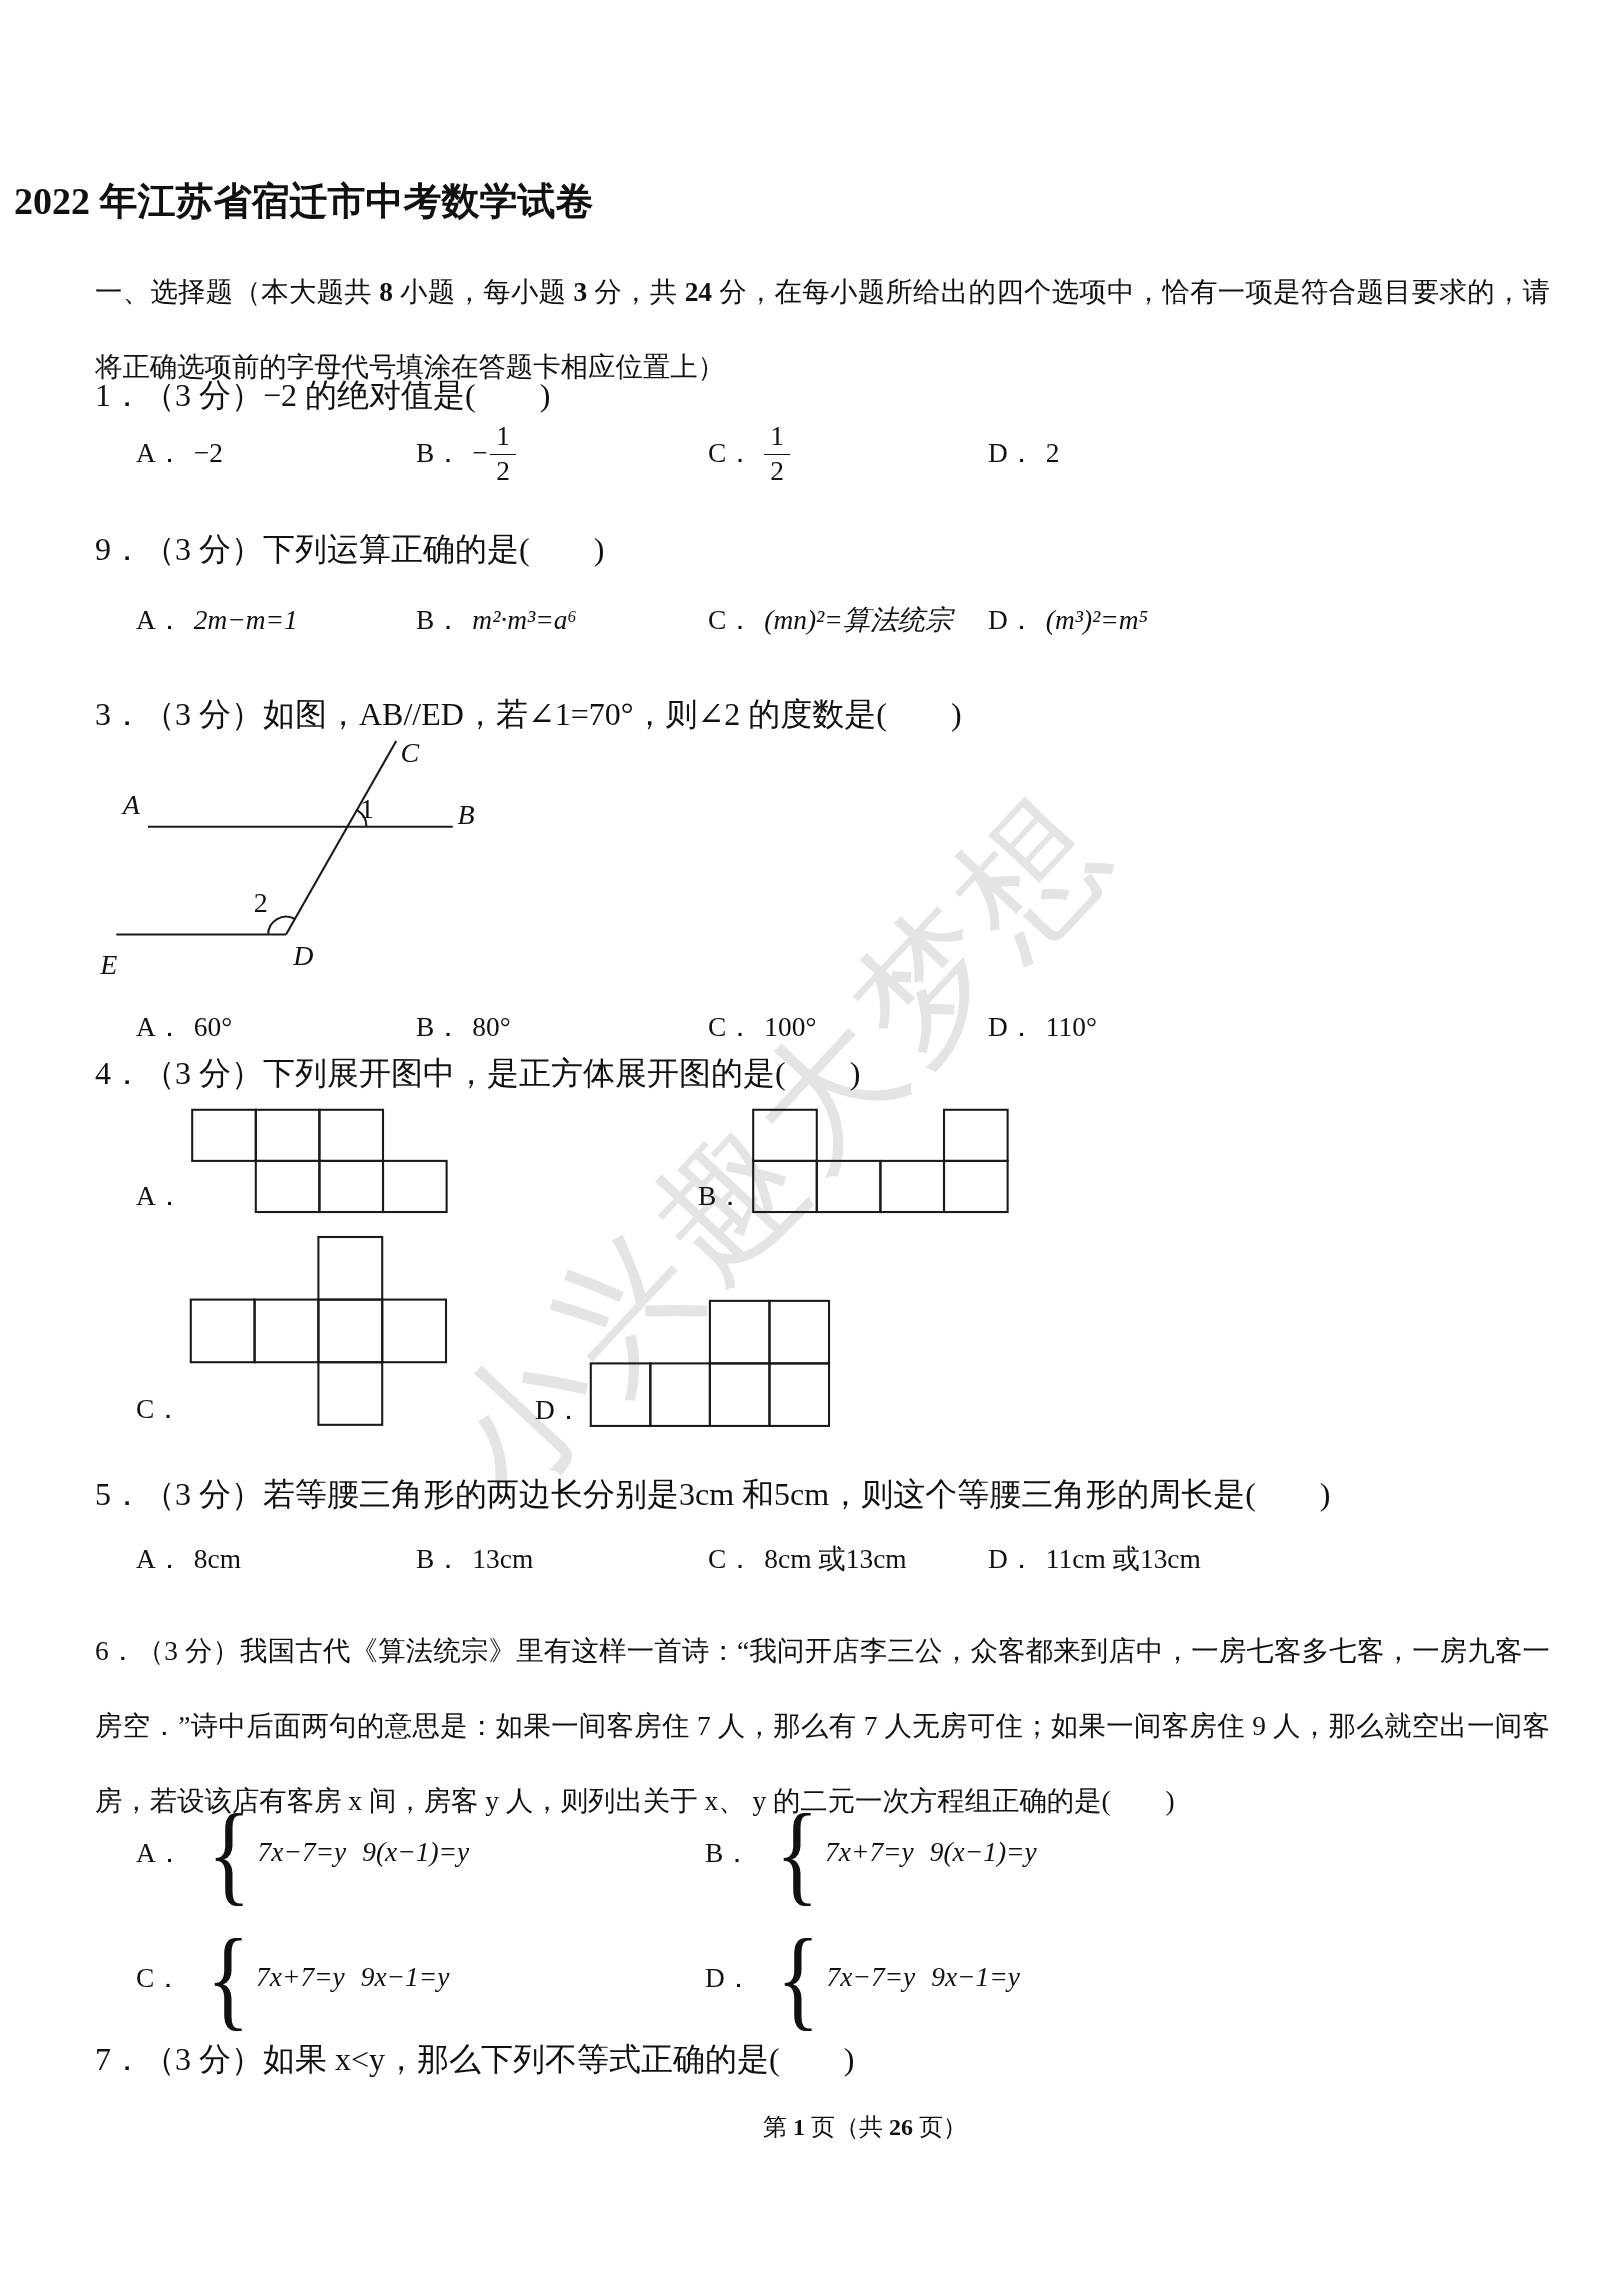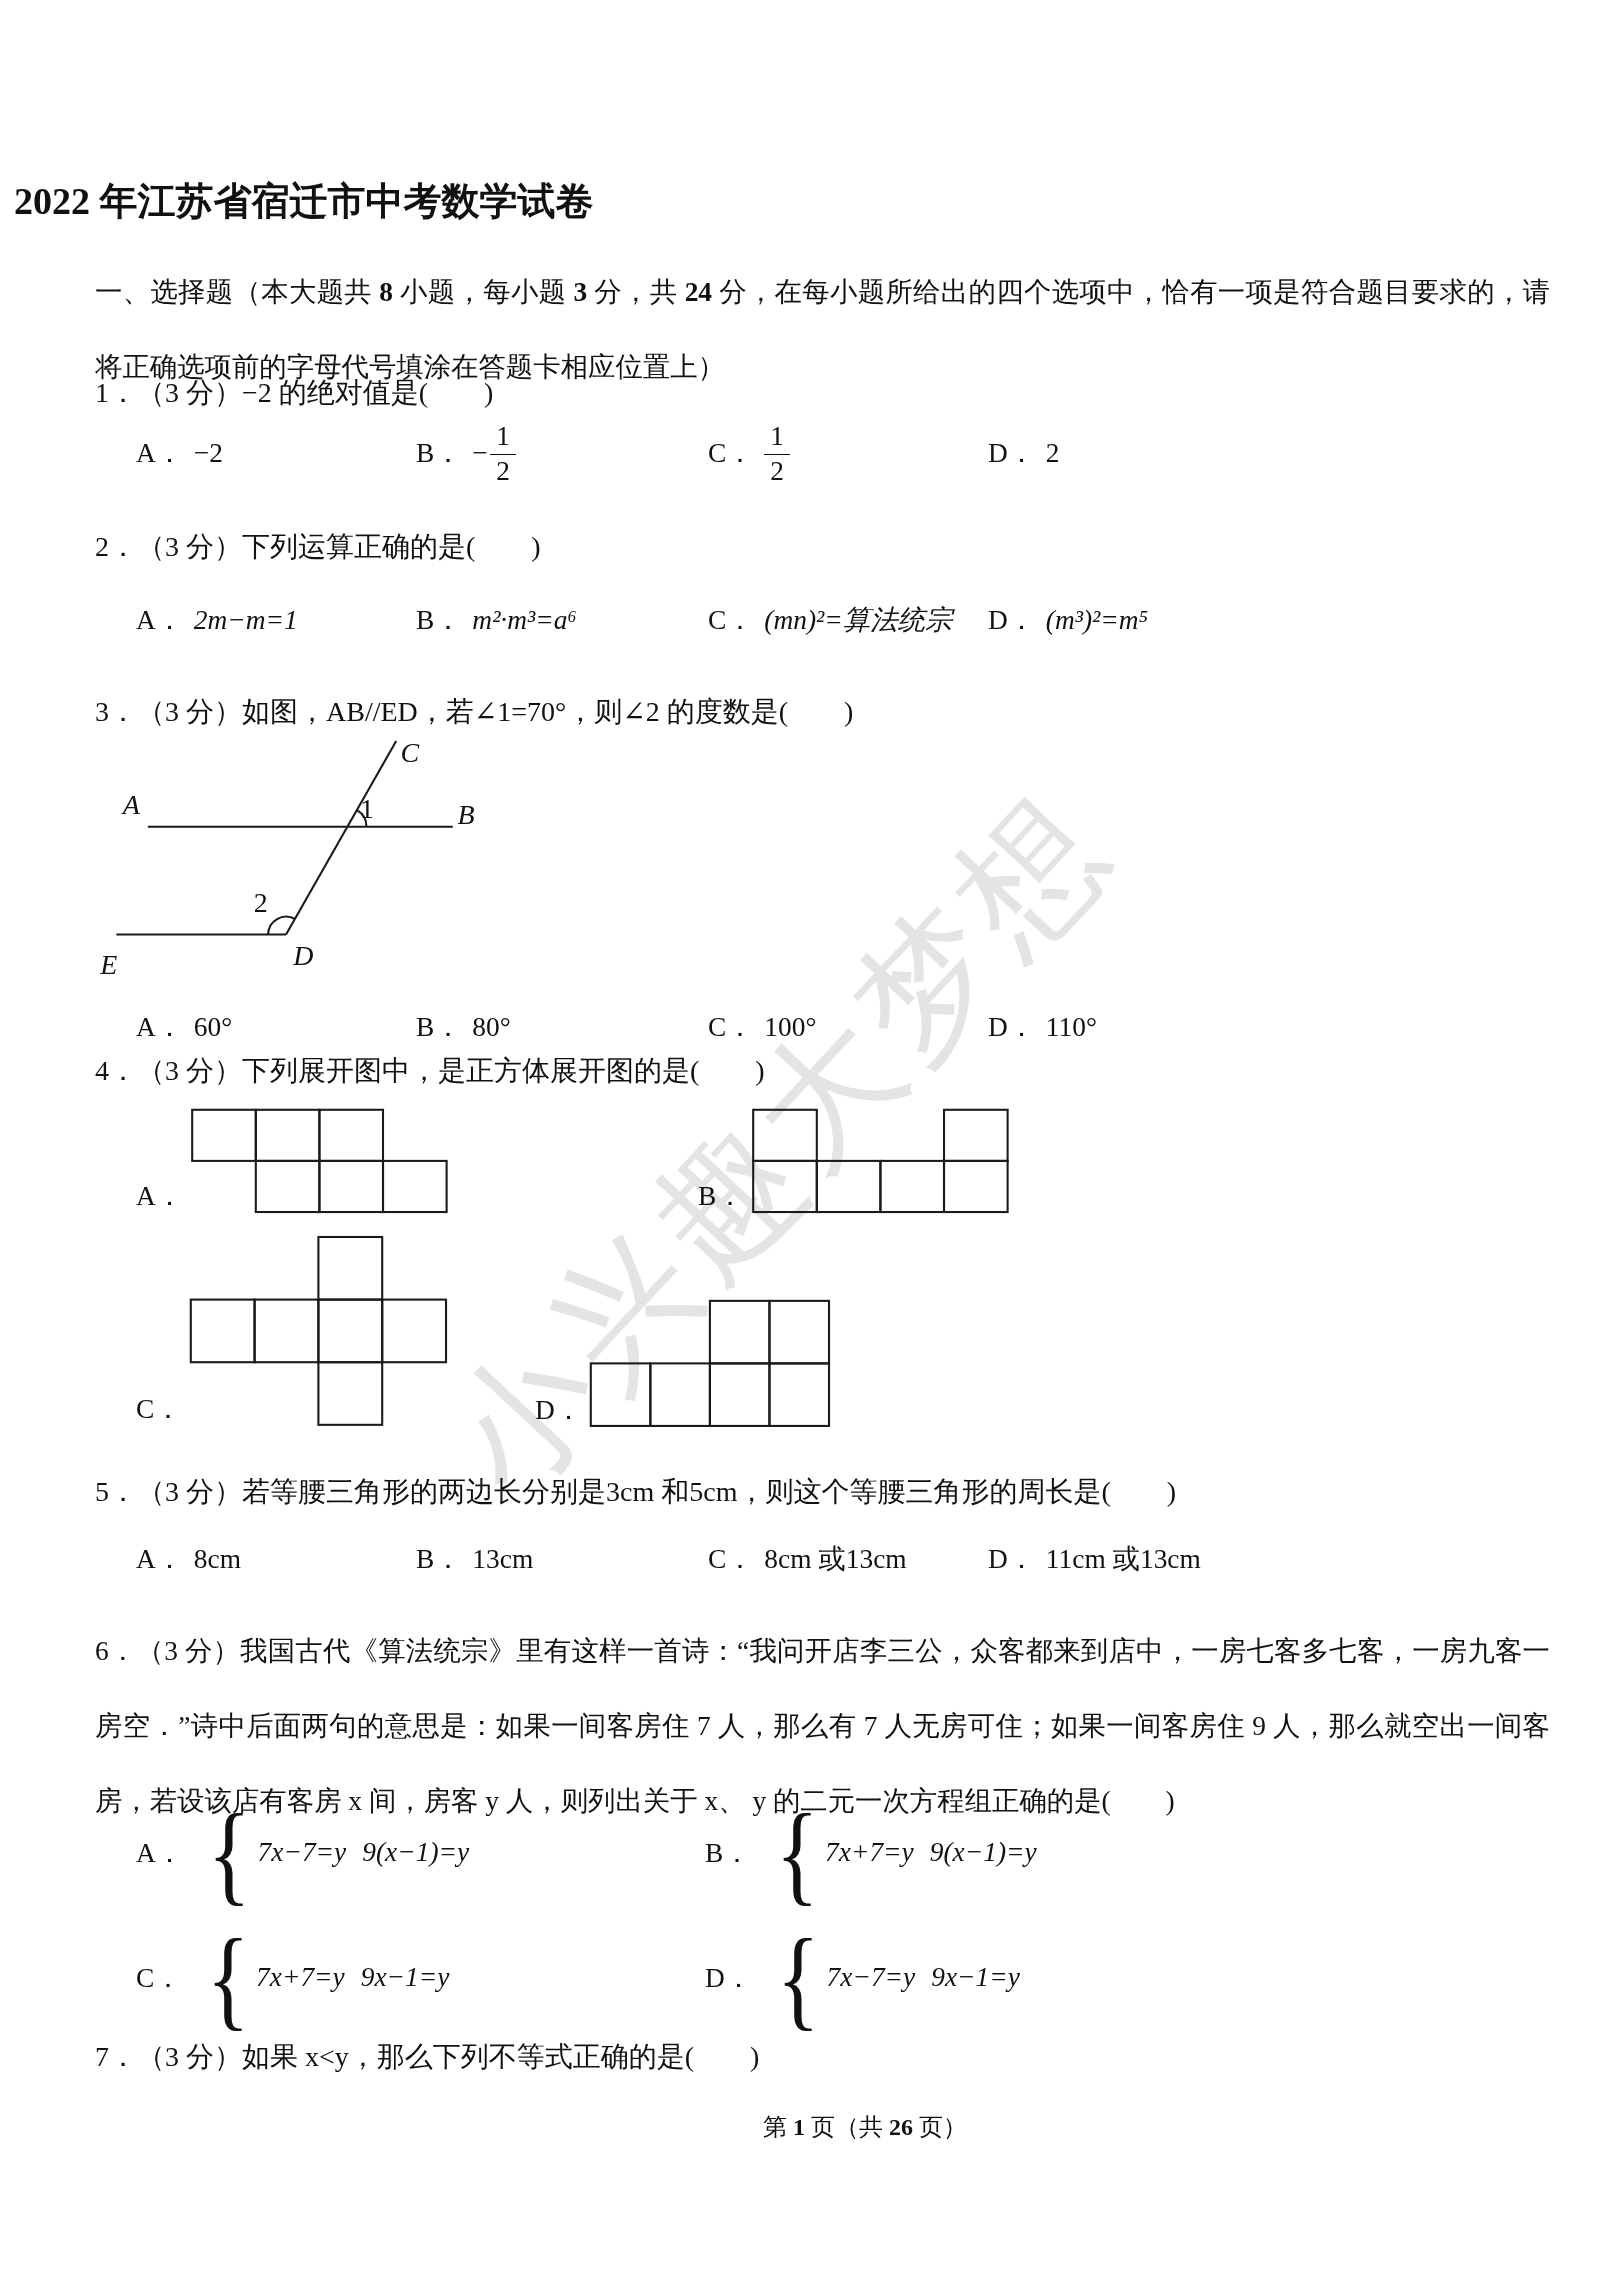--- a/index.html
+++ b/index.html
@@ -6,21 +6,21 @@
   .page{position:relative;width:1624px;height:2295px;background:#fff;overflow:hidden;
         font-family:"Liberation Serif","DejaVu Serif",serif;color:#111;}
   .page > *{z-index:1;}
   .watermark{position:absolute;left:781px;top:1145px;z-index:0;
              transform:translate(-50%,-50%) rotate(-47deg);
              font-size:140px;letter-spacing:8.3px;color:#e4e4e4;white-space:nowrap;}
   .page-title{position:absolute;top:162px;left:0;width:100%;margin:14px;text-align:left;
               font-size:38px;font-weight:bold;font-family:Liberation Serif, serif;}
   .para{position:absolute;left:95px;width:1455px;font-size:27.4px;line-height:75px;text-align:justify;}
   .para b{font-weight:bold;}
-  .stem{position:absolute;left:95px;font-size:28px;white-space:nowrap;}
+  .stem{position:absolute;left:95px;font-size:32px;white-space:nowrap;}
   .opts{position:absolute;left:136px;display:grid;grid-template-columns:280px 292px 280px auto;
         font-size:27.4px;align-items:center;}
   .opt{display:flex;align-items:center;}
   .olabel{margin-right:10.7px;}
   .it{font-style:italic;}
   .sign{margin-right:2.4px;}
   .frac{display:inline-block;text-align:center;vertical-align:middle;line-height:1.1;}
   .fnum{display:block;padding:0 6px 2.4px;}
   .fden{display:block;border-top:1.8px solid #111;padding:1.2px 6px 0;}
   svg line, svg path{stroke:#1a1a1a;stroke-width:3.5;fill:none;}
@@ -67,21 +67,21 @@
           <span class="fnum">1</span>
           <span class="fden">2</span>
         </span>
       </div>
     <div class="opt">
         <span class="olabel">D．</span>
         <span>2</span>
       </div>
   </div>
 
-  <div class="stem" style="top:528px">2．（3 分）下列运算正确的是(　　)</div>
+  <div class="stem" style="top:528px">9．（3 分）下列运算正确的是(　　)</div>
   <div class="opts" style="top:602px">
     <div class="opt">
         <span class="olabel">A．</span>
         <span class="it">2m−m=1</span>
       </div>
     <div class="opt">
         <span class="olabel">B．</span>
         <span class="it">m²·m³=a⁶</span>
       </div>
     <div class="opt">

